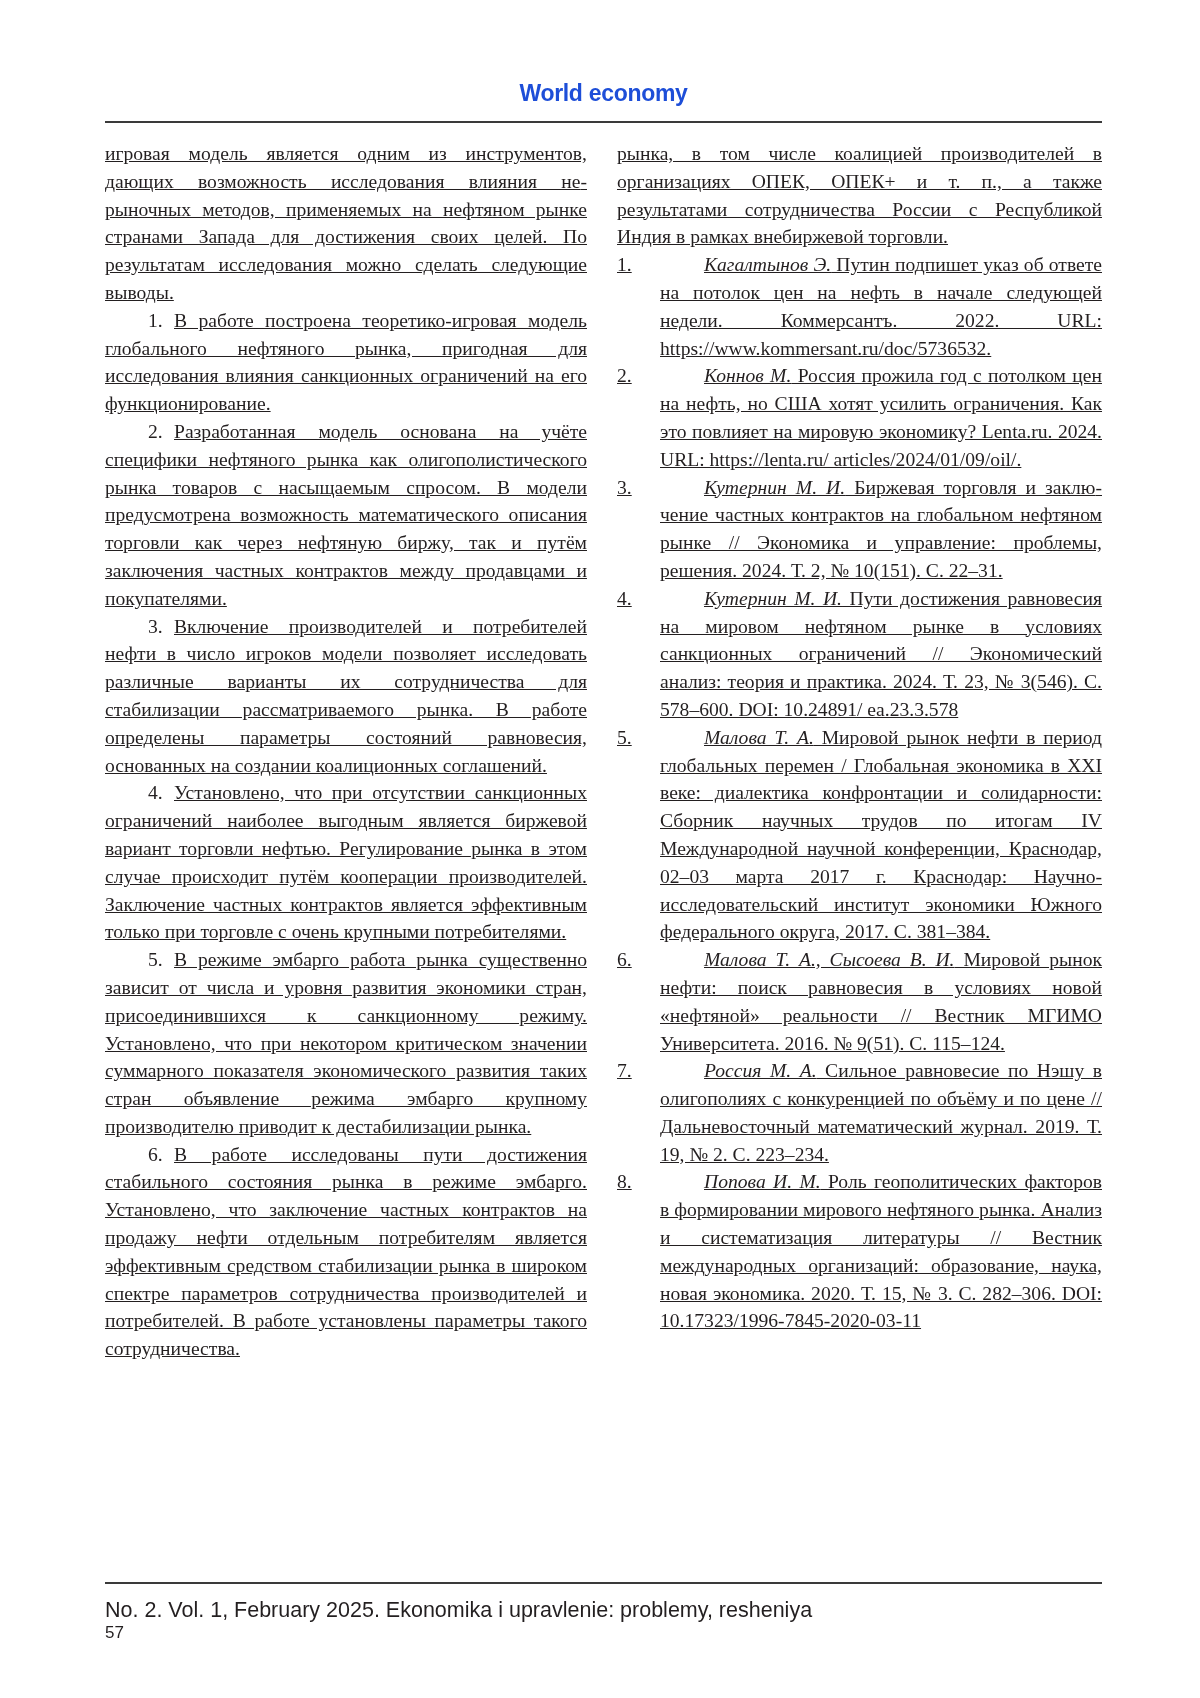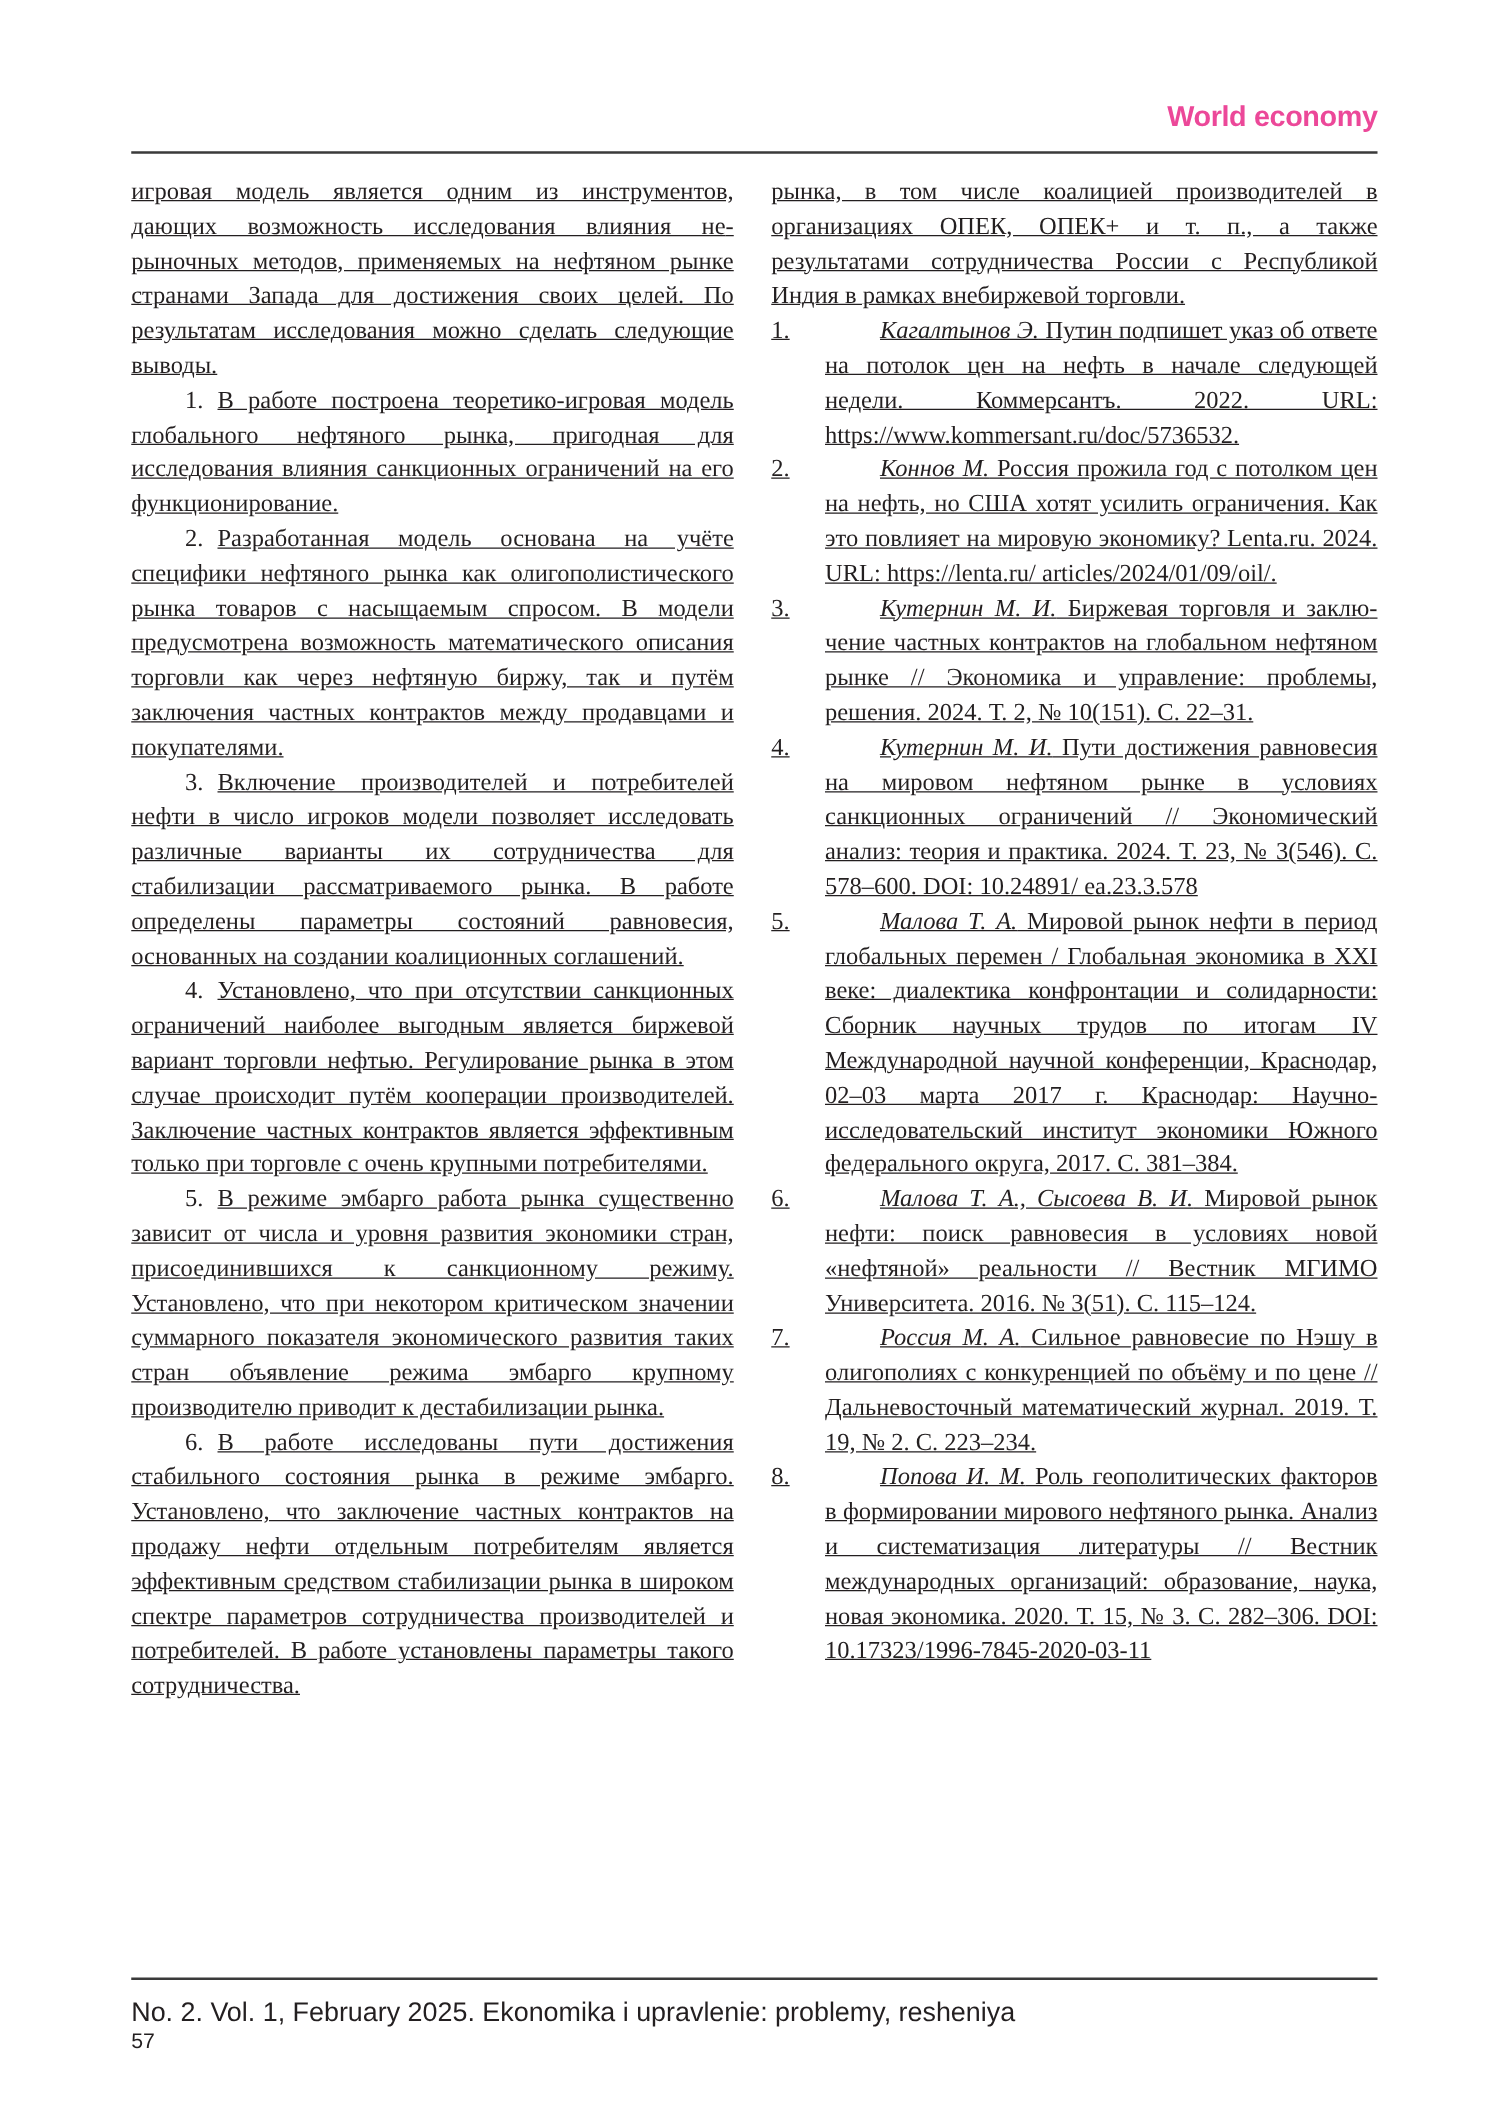--- a/index.html
+++ b/index.html
@@ -1,20 +1,20 @@
 <!DOCTYPE html>
 <html><head>
 <meta charset="utf-8">
 <style>
   html, body { margin: 0; padding: 0; background: #ffffff; }
   body { width: 1200px; height: 1698px; position: relative; overflow: hidden; color: #231f20; }
   .running-head {
     position: absolute; left: 105px; right: 98px; top: 80px;
-    text-align: right; font-family: "Liberation Sans", sans-serif;
-    font-weight: bold; font-size: 23px; letter-spacing: -0.3px; color: #ec4899;
+    text-align: center; font-family: "Liberation Sans", sans-serif;
+    font-weight: bold; font-size: 23px; letter-spacing: -0.3px; color: #1d4ed8;
   }
   .rule { position: absolute; left: 105px; width: 997px; height: 0; border-top: 2px solid #3a3a3a; }
   .rule.top { top: 121px; }
   .rule.bottom { top: 1582px; }
   .col {
     position: absolute; top: 140px;
     font-family: "Liberation Serif", serif; font-size: 19.6px; line-height: 27.8px;
     text-align: justify; hyphens: manual; text-decoration: underline;
   }
   .col.left { left: 105px; width: 482px; }
@@ -69,21 +69,21 @@
   <div class="ref">
       <span class="rnum">4.</span>
       <span class="rtext"><i>Кутернин М. И.</i><span> Пути достижения равно­весия на мировом нефтяном рынке в усло­виях санкционных ограничений // Эконо­мический анализ: теория и практика. 2024. Т. 23, № 3(546). С. 578–600. DOI: 10.24891/ ea.23.3.578</span></span>
     </div>
   <div class="ref">
       <span class="rnum">5.</span>
       <span class="rtext"><i>Малова Т. А.</i><span> Мировой рынок нефти в пери­од глобальных перемен / Глобальная эконо­мика в XXI веке: диалектика конфронтации и солидарности: Сборник научных трудов по итогам IV Международной научной конфе­ренции, Краснодар, 02–03 марта 2017 г. Крас­нодар: Научно-исследовательский институт экономики Южного федерального округа, 2017. С. 381–384.</span></span>
     </div>
   <div class="ref">
       <span class="rnum">6.</span>
-      <span class="rtext"><i>Малова Т. А., Сысоева В. И.</i><span> Мировой рынок нефти: поиск равновесия в условиях новой «нефтяной» реальности // Вестник МГИМО Университета. 2016. № 3(51). С. 115–124.</span></span>
+      <span class="rtext"><i>Малова Т. А., Сысоева В. И.</i><span> Мировой рынок нефти: поиск равновесия в условиях новой «нефтяной» реальности // Вестник МГИМО Университета. 2016. № 9(51). С. 115–124.</span></span>
     </div>
   <div class="ref">
       <span class="rnum">7.</span>
       <span class="rtext"><i>Россия М. А.</i><span> Сильное равновесие по Нэшу в олигополиях с конкуренцией по объёму и по цене // Дальневосточный математиче­ский журнал. 2019. Т. 19, № 2. С. 223–234.</span></span>
     </div>
   <div class="ref">
       <span class="rnum">8.</span>
       <span class="rtext"><i>Попова И. М.</i><span> Роль геополитических факто­ров в формировании мирового нефтяного рынка. Анализ и систематизация литерату­ры // Вестник международных организаций: образование, наука, новая экономика. 2020. Т. 15, № 3. С. 282–306. DOI: 10.17323/1996-7845-2020-03-11</span></span>
     </div>
 </div>

